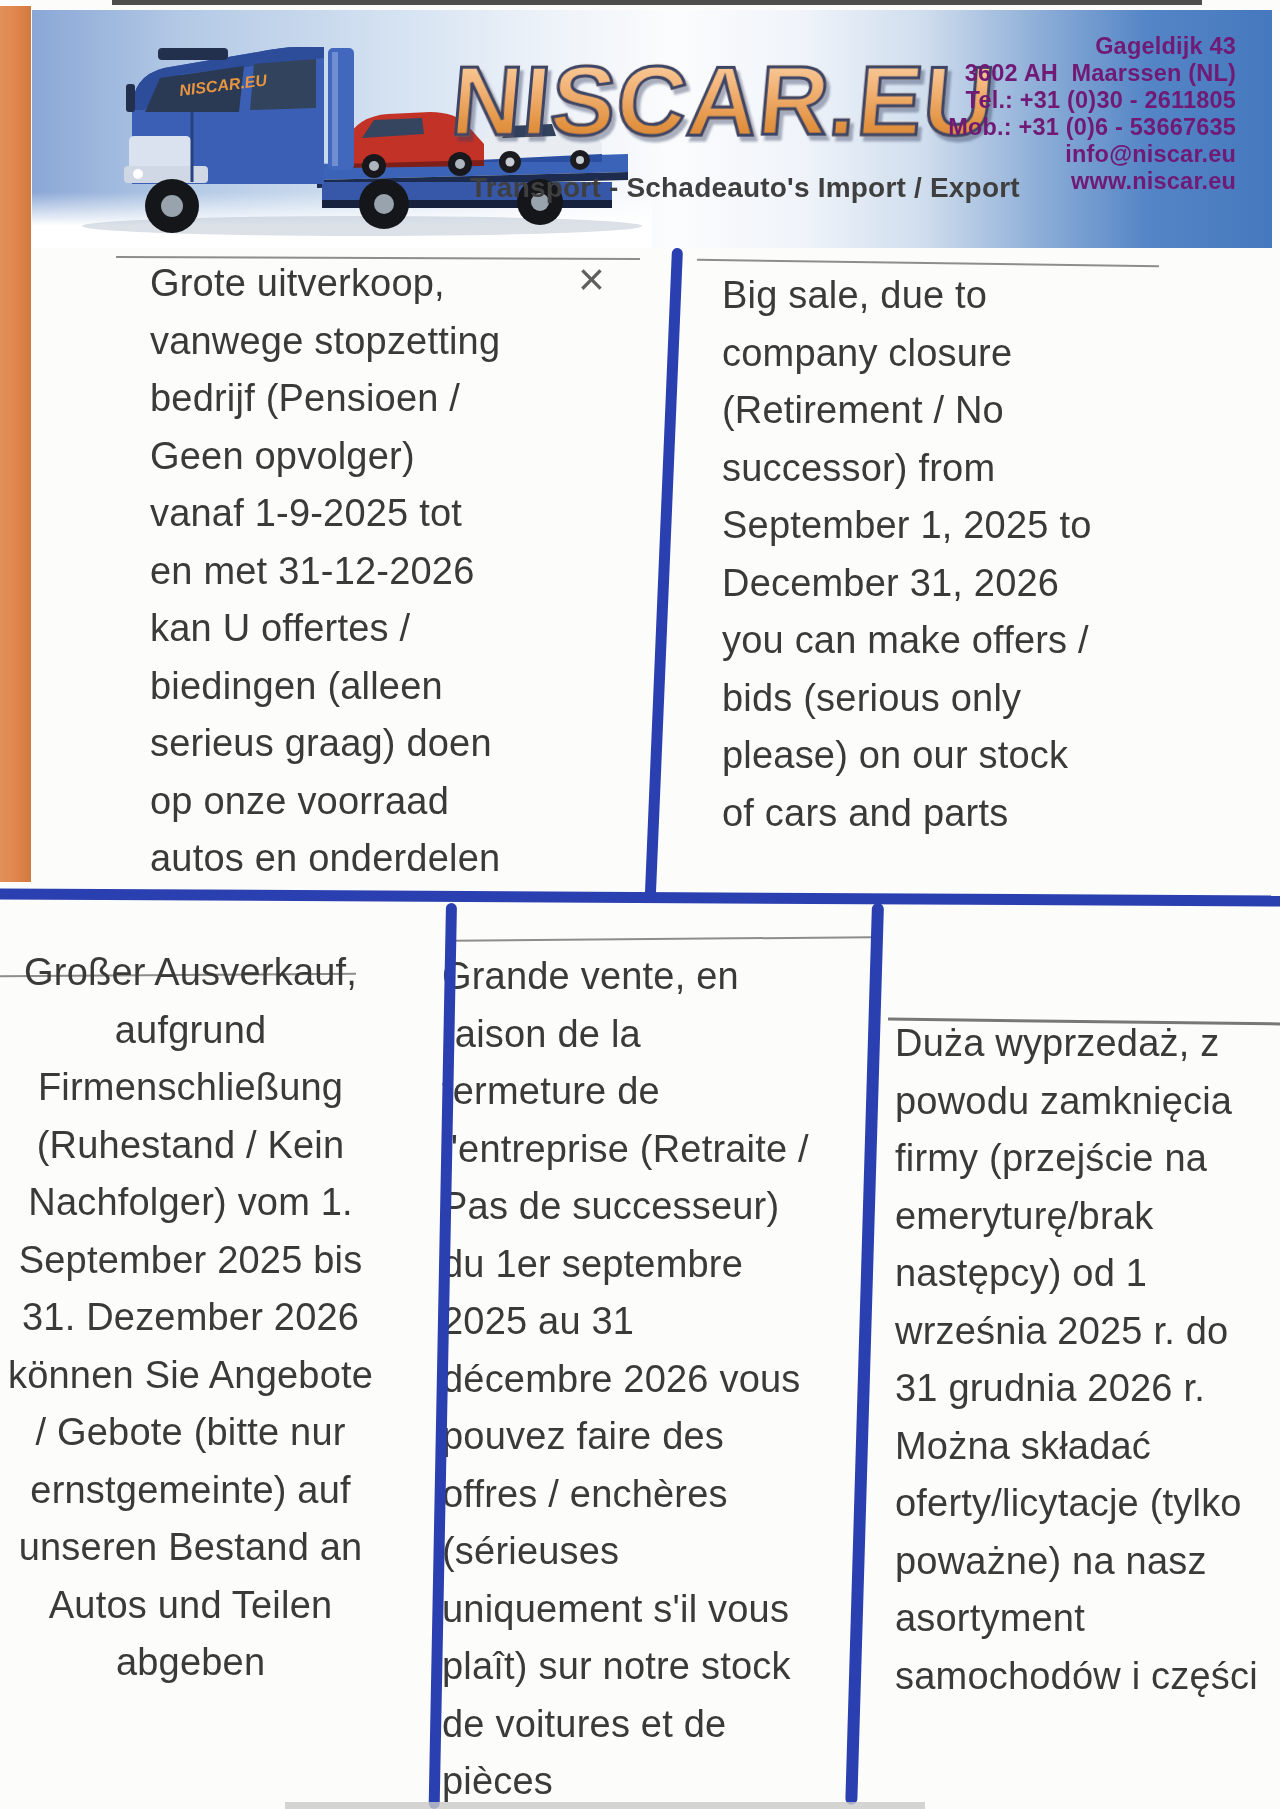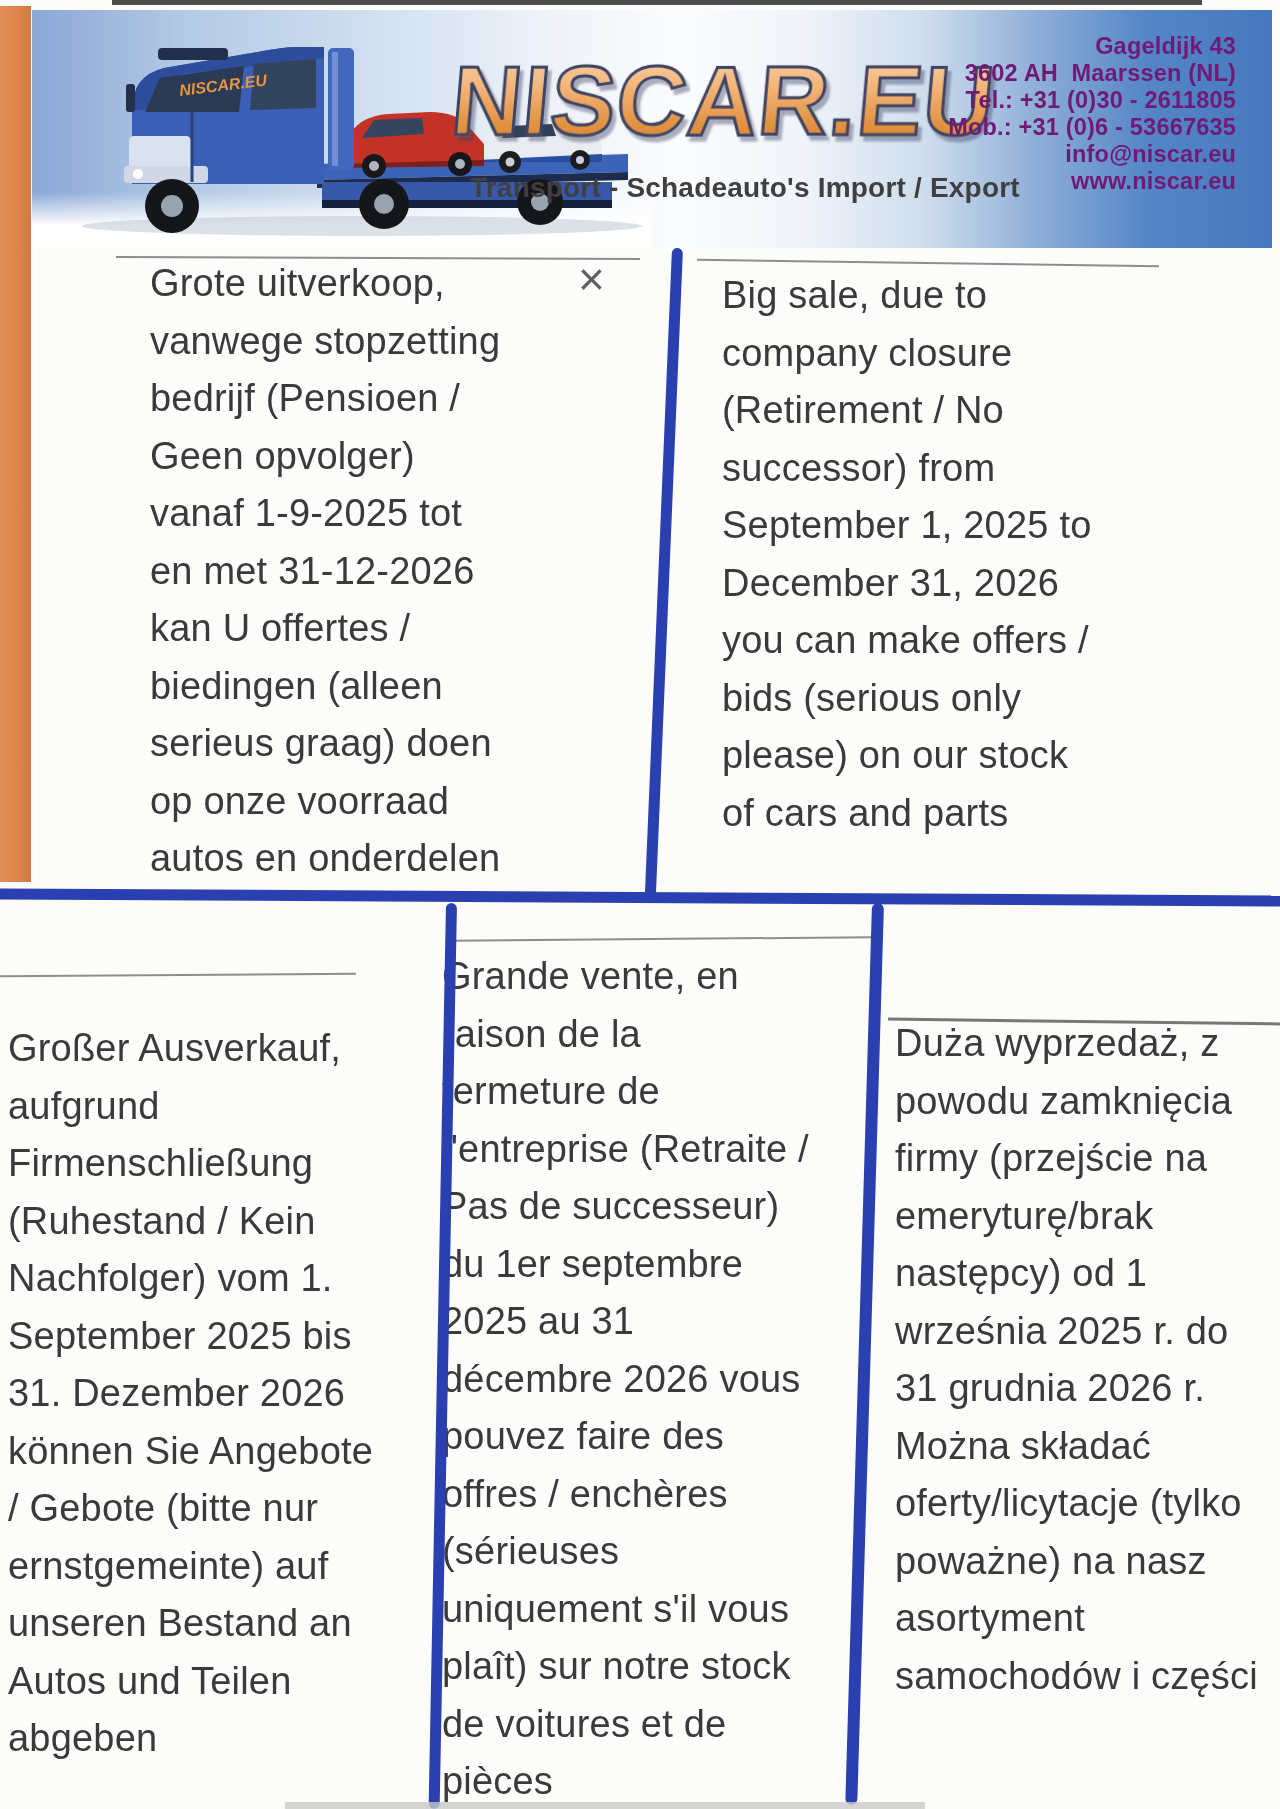--- a/index.html
+++ b/index.html
@@ -33,21 +33,21 @@
   }
   .tagline{position:absolute;left:470px;top:172px;font-size:28px;font-weight:700;color:#3f3f3f;letter-spacing:0.2px;}
   
   .contact{position:absolute;right:44px;top:33px;text-align:right;color:#701a75;
     font-size:23.5px;line-height:27px;font-weight:600;letter-spacing:0.2px;white-space:pre;}
   
   .notice{position:absolute;width:max-content;white-space:pre-line;
     font-size:38px;line-height:57.5px;color:#3a3a3a;letter-spacing:0.2px;}
   .nl{left:150px;top:255px;}
   .en{left:702px;top:267px;margin-left:20px;}
-  .de{left:8px;top:1020px;}
+  .de{left:8px;top:944px;text-align:center;}
   .fr{left:442px;top:948px;}
   .pl{left:895px;top:1015px;}
   
   .topline{position:absolute;height:2px;background:#8d8d8d;}
   .tl-nl{left:116px;top:257px;width:524px;transform:rotate(0.2deg);}
   .tl-en{left:697px;top:262px;width:462px;transform:rotate(0.8deg);}
   .tl-de{left:0;top:974px;width:356px;transform:rotate(-0.4deg);}
   .tl-fr{left:452px;top:938px;width:420px;transform:rotate(-0.5deg);}
   .tl-pl{left:888px;top:1020px;width:392px;height:3px;background:#777;transform:rotate(0.7deg);}
   

